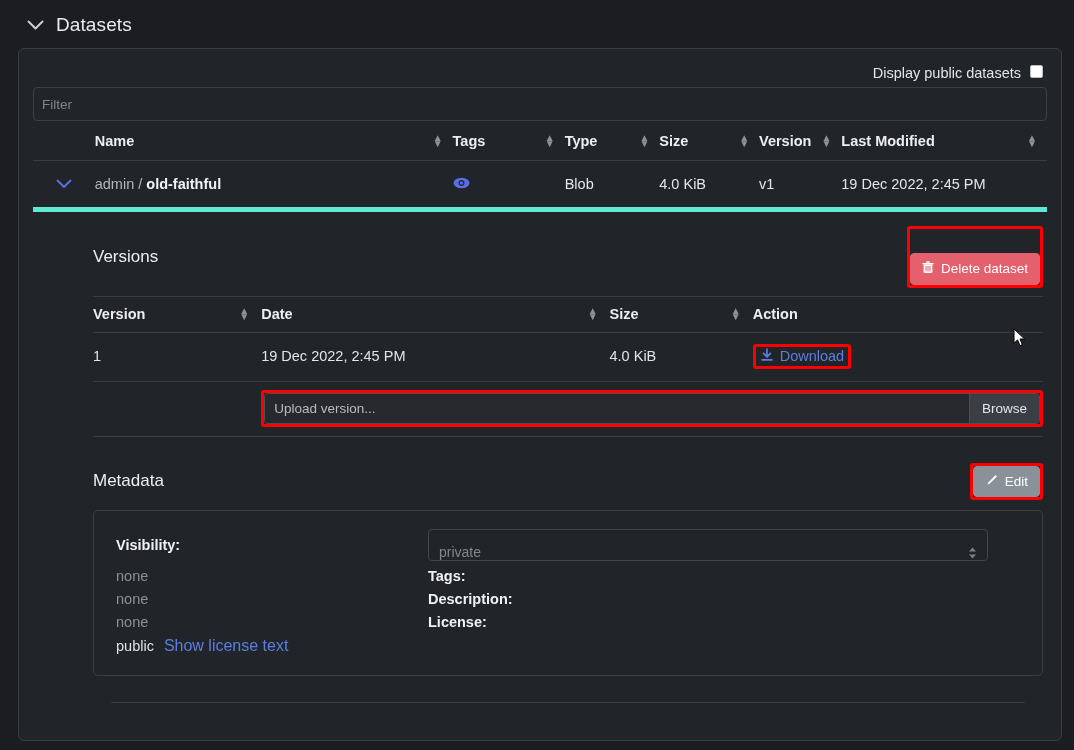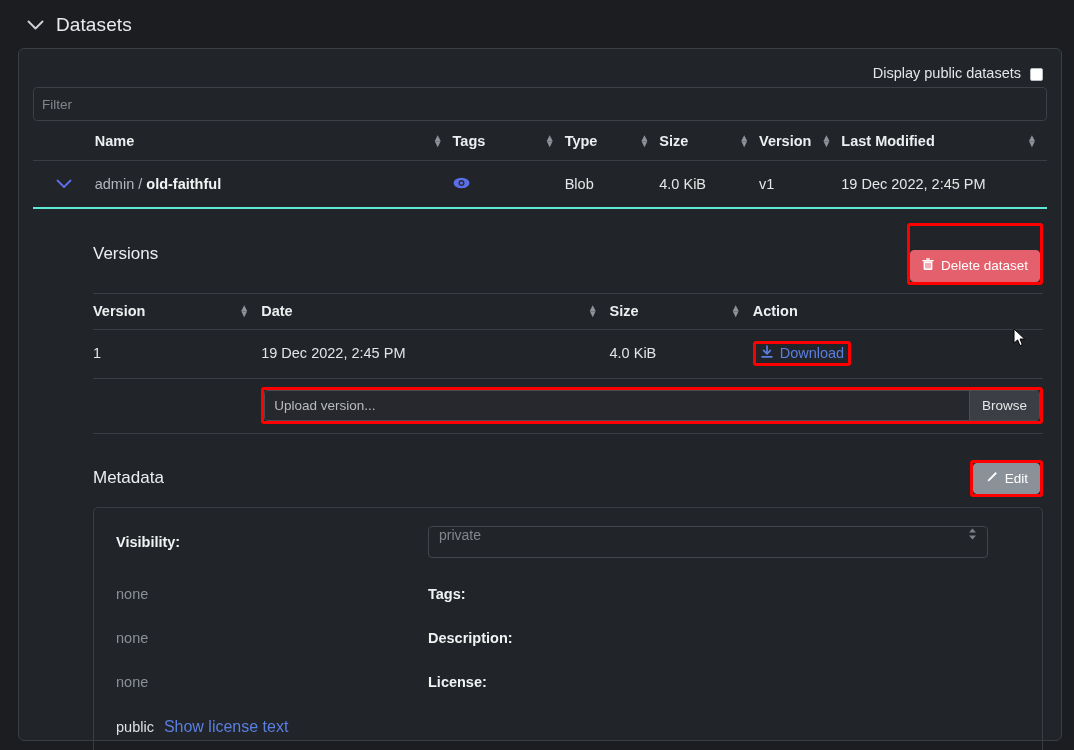--- a/index.html
+++ b/index.html
@@ -29,21 +29,21 @@
   
   .card {
     position: absolute; left: 18px; top: 48px;
     width: 1044px; height: 693px;
     border: 1px solid #3a3f44;
     border-radius: 6px;
     background: #212428;
   }
 
   .toprow {
-    display:flex; justify-content:flex-end; align-items:flex-end;
+    display:flex; justify-content:flex-end; align-items:flex-start;
     padding: 16px 18px 6px 0;
   }
   .pub-label { font-size: 14.5px; color: #e4e5e7; margin-right: 9px; }
   .pub-check {
     width: 13px; height: 13px; background: #fff;
     border: 1px solid #b9bcc0; border-radius: 2px; display:inline-block;
     vertical-align: -1px;
   }
 
   .filter-wrap { padding: 0 14px; }
@@ -71,21 +71,21 @@
   .tbl thead th .sort {
     position: absolute; right: 10px; top: 50%; transform: translateY(-50%);
     color: #8f9399; font-size: 11px; line-height: 1;
     display: flex; flex-direction: column; align-items:center;
   }
   .sort .up, .sort .dn { display:block; height:6px; line-height:6px; font-size:10px; }
 
   .main-row td {
     padding: 14px 0 15px 0;
     font-size: 14.5px;
-    border-bottom: 2px solid #5eead4;
+    border-bottom: 5px solid #5eead4;
     vertical-align: middle;
   }
   .chev-row { color:#5b6ee8; font-size: 16px; text-align: center; }
   .owner { color: #b3b7bd; }
   .dsname { color: #f2f3f4; font-weight: 700; }
   .eye { color:#5b6ee8; font-size: 15px; }
 
   
   .detail { padding: 14px 18px 0 74px; }
   .sub-head {
@@ -139,27 +139,27 @@
     border-left:1px solid #4a4f55;
   }
 
   
   .meta-head { display:flex; align-items:center; justify-content:space-between;
                margin-top: 26px; margin-bottom: 10px; min-height: 36px; }
   .meta-card {
     border:1px solid #3a3e44; border-radius:5px;
     padding: 18px 22px 20px 22px;
   }
-  .meta-grid { display:grid; grid-template-columns: 312px 1fr; row-gap: 28px; align-items:center; }
+  .meta-grid { display:grid; grid-template-columns: 312px 1fr; row-gap: 7px; align-items:center; }
   .meta-label { font-size: 14.5px; font-weight:700; color:#f1f2f3; }
   .meta-value { font-size: 14.5px; color:#8b9096; }
   .meta-value.bright { color:#dfe1e3; }
   .sel {
     width: 560px; height: 32px; border:1px solid #41464c; border-radius:4px;
-    background:#212428; display:flex; align-items:flex-start; justify-content:space-between;
+    background:#212428; display:flex; align-items:flex-end; justify-content:space-between;
     padding: 0 10px; font-size: 14px; color:#82868c;
   }
   .sel .caret { color:#7e8288; font-size:10px; display:flex; flex-direction:column; line-height:6px;}
   .license-row { display:flex; align-items:center; gap: 10px; }
 
   .bottom-divider { margin: 26px 18px 0 18px; border-top: 1px solid #3a3e44; }
 
   .cursor { position:absolute; left:1013px; top:328px; width:14px; height:20px; }
 </style>
 </head>

